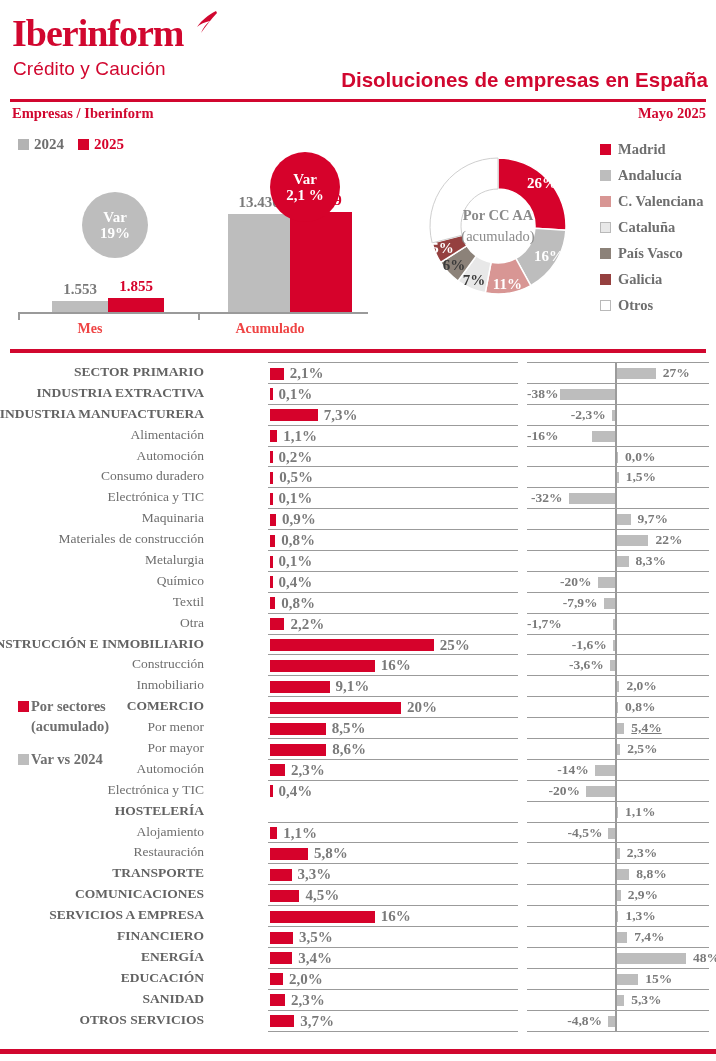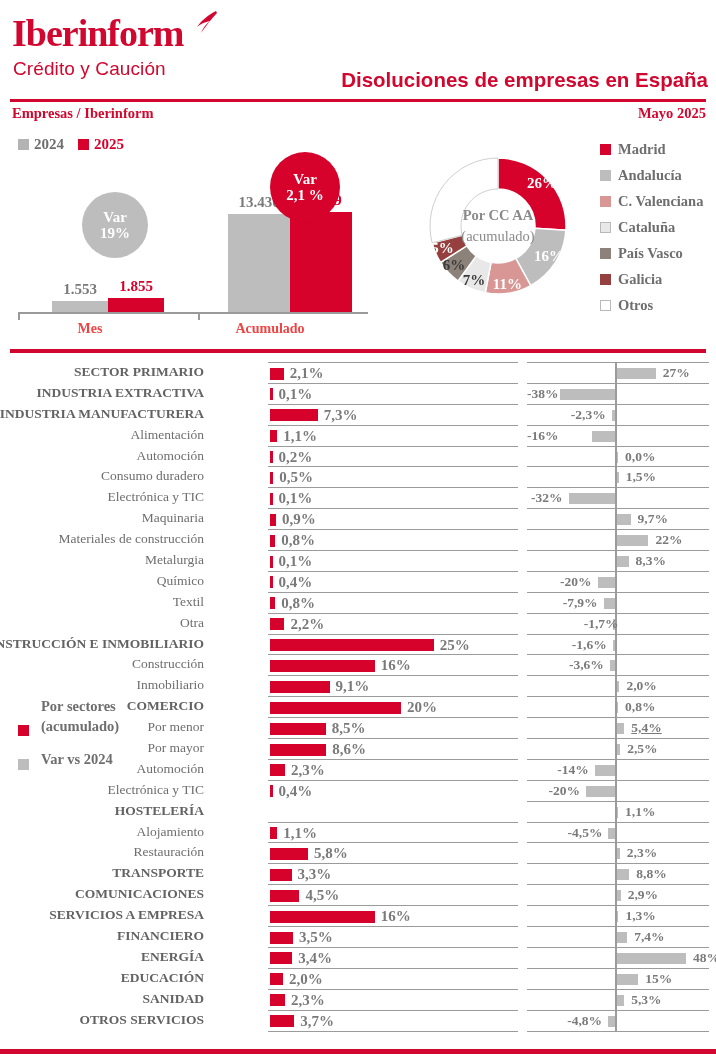--- a/index.html
+++ b/index.html
@@ -120,21 +120,21 @@
   .vbar { position: absolute; top: 5px; height: 11px; background: #BDBDBD; }
   .vval {
     position: absolute; top: 2px; font-family: "Liberation Serif", serif;
     font-weight: bold; font-size: 13.5px; color: #7A7A7A; white-space: nowrap;
   }
   .tablebottom { position: absolute; left: 268px; width: 250px; height: 1px; background: #9b9b9b; }
   .tablebottom2 { position: absolute; left: 527px; width: 182px; height: 1px; background: #9b9b9b; }
 
   
   .sec-legend { position: absolute; left: 18px; top: 697px; width: 150px; }
-  .sl-row { display: flex; align-items: flex-end; gap: 12px; }
+  .sl-row { display: flex; align-items: flex-start; gap: 2px; }
   .sl-sw { width: 11px; height: 11px; margin-top: 4px; flex: 0 0 auto; }
   .sl-txt { font-family: "Liberation Serif", serif; font-weight: bold; font-size: 14.5px; color: #6E6E6E; line-height: 1.35; }
   .sl-gap { height: 14px; }
 </style>
 </head>
 <body>
 
 <div id="page">
 
   <div class="logo-word">Iberinform</div>
@@ -402,21 +402,21 @@
       </div>
       <div class="trow">
         <div class="tlabel">Otra</div>
         <div class="seclane">
           <div class="sbar" style="width: 14.41px;"></div>
           <div class="sval" style="left: 22.41px;">2,2%</div>
         </div>
         <div class="varlane">
           <div class="zeroline"></div>
           <div class="vbar" style="left: 85.535px; width: 2.465px;"></div>
-          <div class="vval" style="left: 12px; width: 79.535px; text-align: right;">-1,7%</div>
+          <div class="vval" style="left: 0px; width: 79.535px; ">-1,7%</div>
         </div>
       </div>
       <div class="trow">
         <div class="tlabel bold">CONSTRUCCIÓN E INMOBILIARIO</div>
         <div class="seclane">
           <div class="sbar" style="width: 163.75px;"></div>
           <div class="sval" style="left: 171.75px;">25%</div>
         </div>
         <div class="varlane">
           <div class="zeroline"></div>

